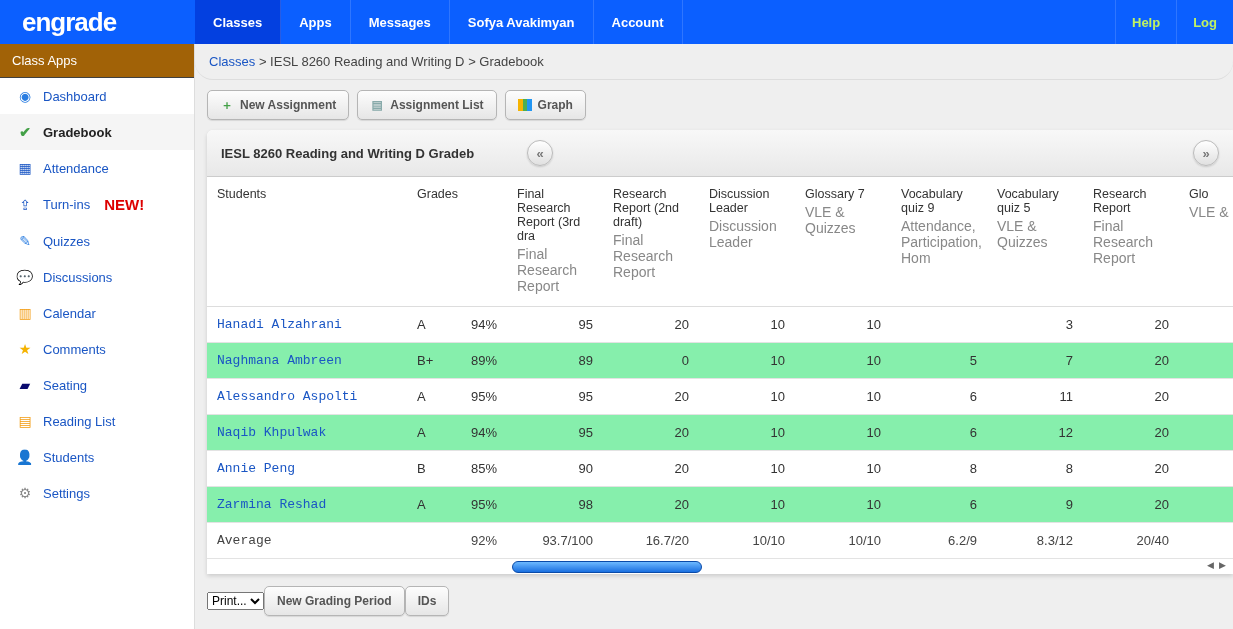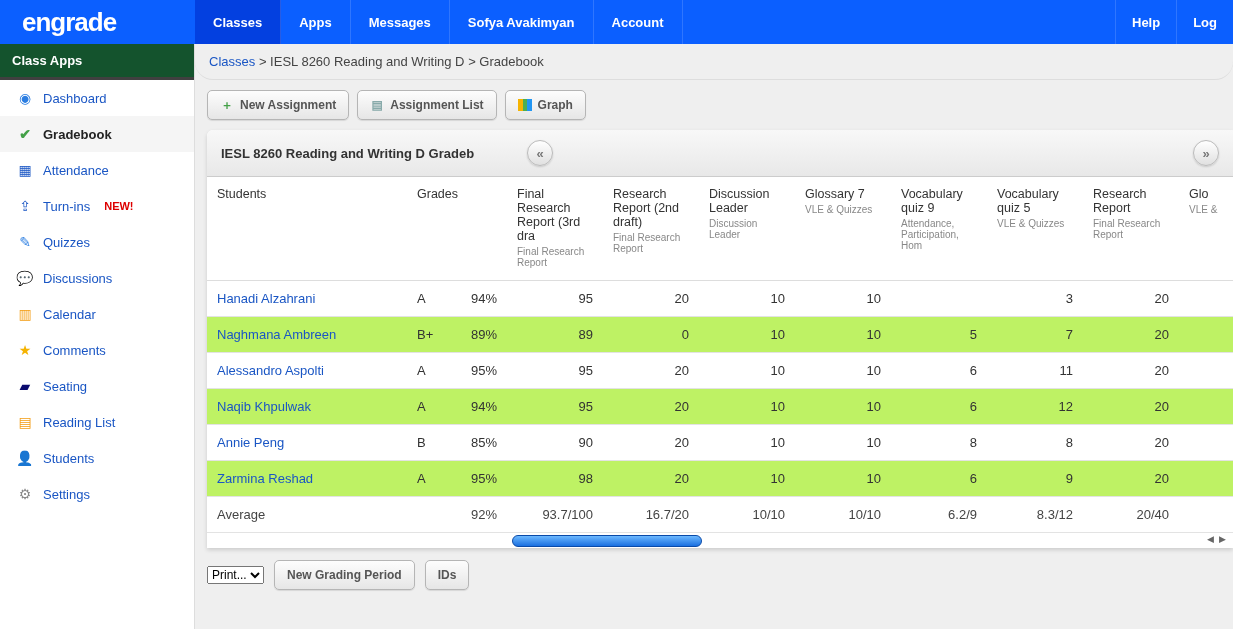--- a/index.html
+++ b/index.html
@@ -6,72 +6,72 @@
 body { font-family: "Lucida Grande", Arial, sans-serif; font-size: 13px; color: #333; background: #fff; width: 1233px; }
 a { text-decoration: none; }
 
 
 .topbar { background: #0b5fff; height: 44px; display: flex; align-items: stretch; color: #fff; }
 .logo { width: 195px; display: flex; align-items: center; padding-left: 22px; font-size: 26px; font-weight: bold; letter-spacing: -1px; }
 .topnav { display: flex; }
 .topnav .item { display: flex; align-items: center; padding: 0 18px; color: #fff; font-weight: bold; font-size: 13px; border-right: 1px solid rgba(255,255,255,0.15); cursor: pointer; }
 .topnav .item.active { background: #0340e0; }
 .topright { margin-left: auto; display: flex; }
-.topright .item { display: flex; align-items: center; padding: 16px 16px; color: #ffffff; font-weight: bold; border-left: 1px solid rgba(255,255,255,0.15); cursor: pointer; }
+.topright .item { display: flex; align-items: center; padding: 16px 16px; color: #bef264; font-weight: bold; border-left: 1px solid rgba(255,255,255,0.15); cursor: pointer; }
 
 
 .wrap { display: flex; }
 .sidebar { width: 195px; background: #fff; border-right: 1px solid #ddd; }
-.sidehead { background: #14532d; color: #fff; font-weight: bold; padding: 9px 12px; border-bottom: 3px solid #404040; }
+.sidehead { background: #a16207; color: #fff; font-weight: normal; padding: 9px 12px; border-bottom: 1px solid #404040; }
 .sidenav { }
 .sidenav .sitem { display: flex; align-items: center; gap: 10px; padding: 10px 14px; color: #1a56c4; cursor: pointer; border-left: 3px solid transparent; }
 .sidenav .sitem.active { background: #f5f5f5; font-weight: bold; color: #222; }
 .sidenav .sitem .ico { width: 16px; height: 16px; display: flex; align-items: center; justify-content: center; font-size: 14px; }
-.sidenav .sitem .new { color: #d00; font-size: 11px; font-weight: bold; margin-left: 4px; }
+.sidenav .sitem .new { color: #d00; font-size: 15px; font-weight: bold; margin-left: 4px; }
 
 
 .main { flex: 1; background: #efefef; min-height: 585px; overflow: hidden; }
 .crumbs { padding: 10px 14px; color: #444; background: #efefef; border-bottom: 1px solid #ddd; border-radius: 18px; }
 .crumbs a { color: #1a56c4; }
 .toolbar { padding: 10px 12px; display: flex; gap: 8px; background: #efefef; }
 .btn { background: linear-gradient(#fdfdfd,#e6e6e6); border: 1px solid #b5b5b5; border-radius: 5px; padding: 7px 12px; font-weight: bold; color: #555; cursor: pointer; display: inline-flex; align-items: center; gap: 6px; box-shadow: 0 1px 1px rgba(0,0,0,0.1); font-size: 12px; }
 .btn .bico { width: 14px; height: 14px; display: inline-flex; align-items: center; justify-content: center; }
 
 
 .panel { margin: 0 0 0 12px; background: #fff; border-top-left-radius: 6px; overflow: hidden; box-shadow: 0 2px 4px rgba(0,0,0,0.15); }
 .panelhead { background: linear-gradient(#f8f8f8,#e8e8e8); border-bottom: 1px solid #ccc; padding: 10px 14px; font-weight: bold; color: #333; display: flex; align-items: center; position: relative; }
 .panelhead .title { white-space: nowrap; overflow: hidden; width: 300px; }
 .navround { width: 26px; height: 26px; border-radius: 13px; background: linear-gradient(#fff,#e0e0e0); border: 1px solid #bbb; display: flex; align-items: center; justify-content: center; color: #777; font-weight: bold; cursor: pointer; box-shadow: 0 1px 2px rgba(0,0,0,0.15); }
 .navround.left { margin-left: 6px; }
 .navround.right { position: absolute; right: 14px; }
 
 table.grades { width: 100%; border-collapse: collapse; table-layout: fixed; }
 table.grades th { text-align: left; vertical-align: top; padding: 10px 10px 12px; font-weight: normal; color: #333; border-bottom: 1px solid #ddd; font-size: 12.5px; }
-table.grades th .sub { color: #888; font-size: 10px; display: block; margin-top: 3px; }
+table.grades th .sub { color: #888; font-size: 14px; display: block; margin-top: 3px; }
 table.grades td { padding: 10px 10px; border-top: 1px solid #e3e3e3; text-align: right; font-size: 13px; }
-table.grades td.name { text-align: left; }
+table.grades td.name { text-align: left; font-family: Liberation Mono, monospace; }
 table.grades td.name a { color: #1a56c4; }
 table.grades td.letter { text-align: left; }
-table.grades tr.even td { background: #bef264; }
+table.grades tr.even td { background: #86efac; }
 table.grades tr.avg td { color: #444; }
 .col-st { width: 200px; }
 .col-let { width: 44px; }
 .col-pct { width: 56px; }
 .col-a { width: 96px; }
 
 
 .hscroll { position: relative; height: 16px; background: #fff; border-top: 1px solid #e3e3e3; }
 .hscroll .track { position: absolute; left: 305px; right: 30px; top: 2px; height: 12px; }
 .hscroll .thumb { position: absolute; left: 0; width: 190px; height: 12px; border-radius: 7px; background: linear-gradient(#6db9ff,#1a6fe0); border: 1px solid #0a4aa8; }
 .hscroll .arrow { position: absolute; top: 1px; width: 10px; height: 10px; font-size: 9px; color: #666; }
 .hscroll .arrow.l { right: 16px; }
 .hscroll .arrow.r { right: 4px; }
 
 
-.bottom { padding: 12px; display: flex; gap: 10px; align-items: center; }
+.bottom { padding: 12px; display: flex; align-items: center; }
 select.print { font-size: 12px; }
 
 
 .ico-dash { color:#2a7de1; }
 .ico-check { color:#43a047; }
 .ico-cal { color:#f39c12; }
 .ico-quiz { color:#2a7de1; }
 .ico-disc { color:#2a7de1; }
 .ico-star { color:#f5b301; }
 .ico-seat { color:#0a0a6e; }

